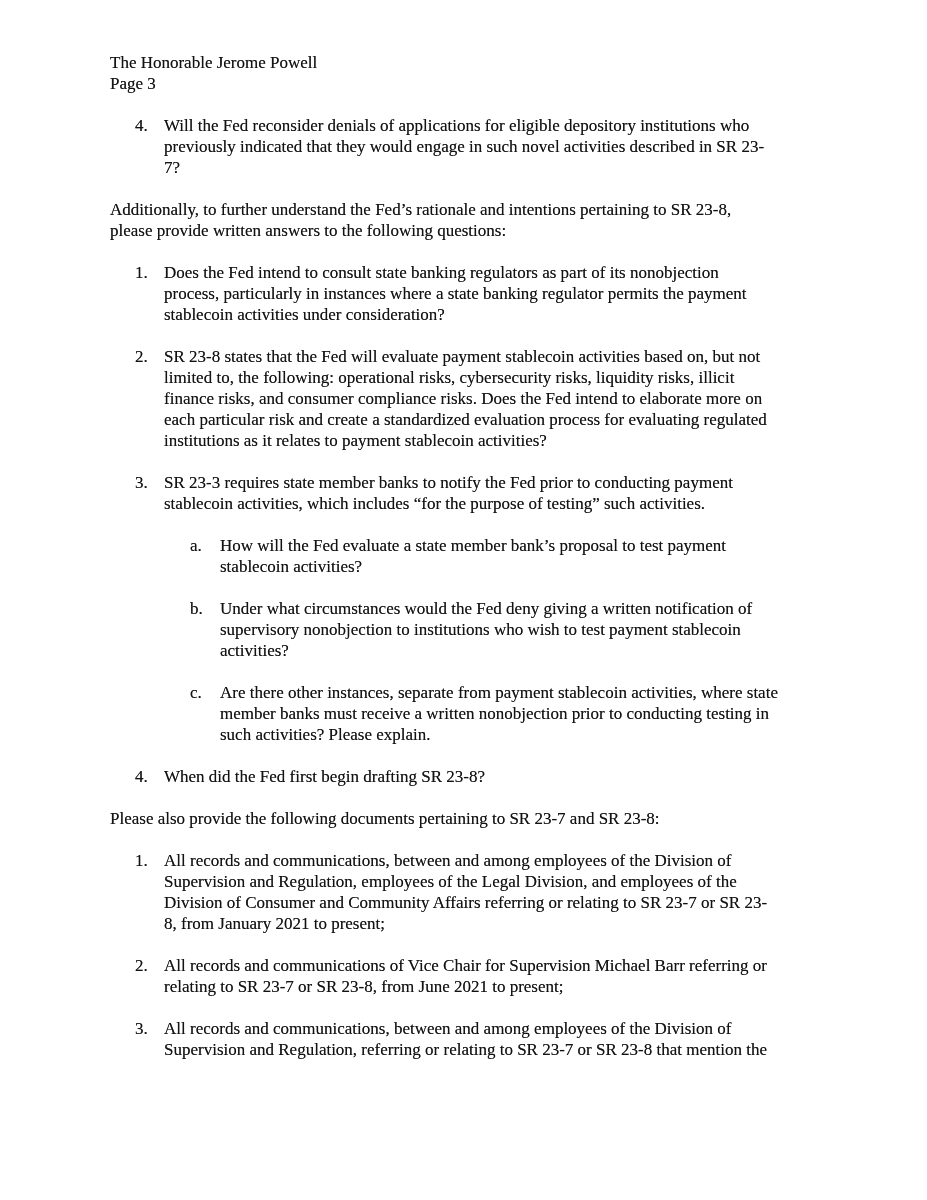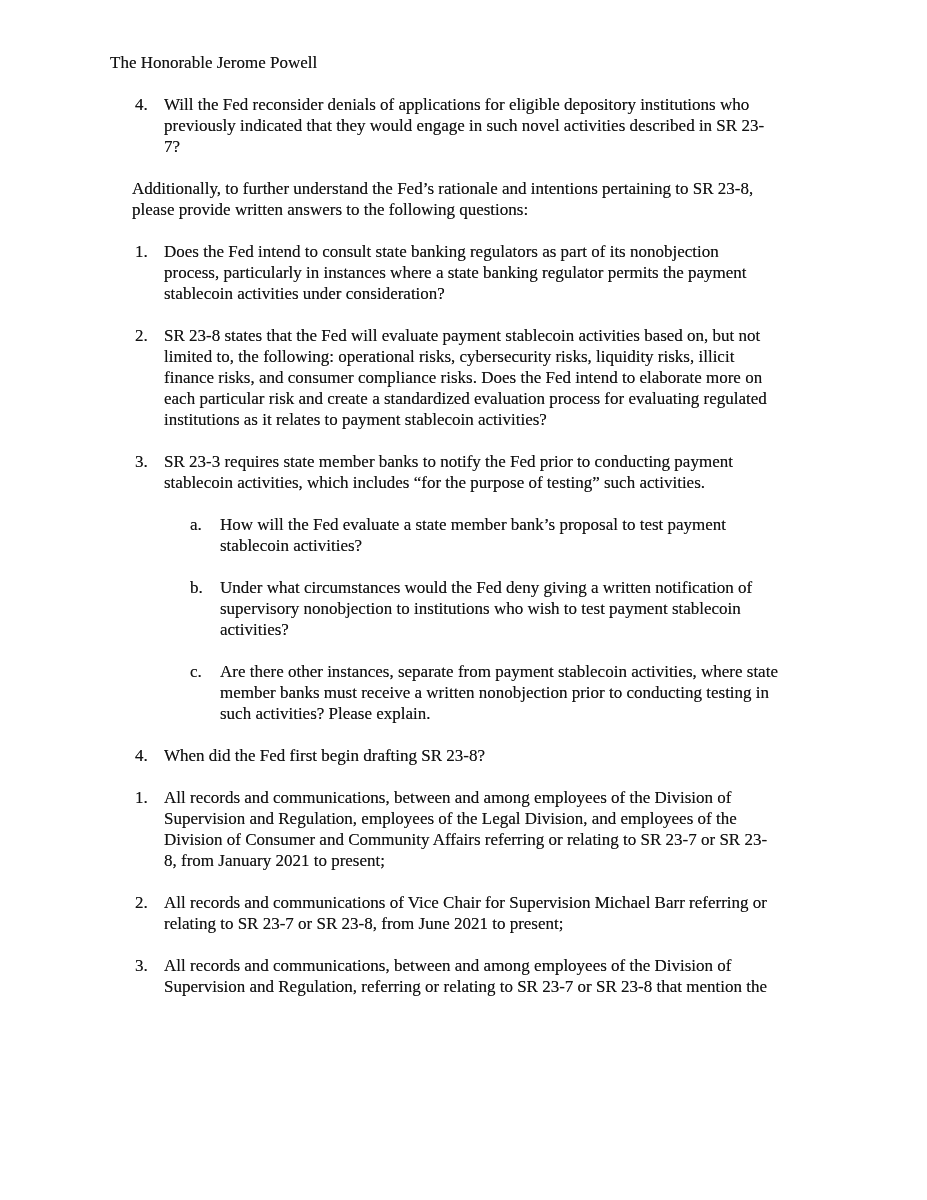--- a/index.html
+++ b/index.html
@@ -16,21 +16,21 @@
   }
   .page {
     width: 927px;
     height: 1200px;
     background: #ffffff;
     padding: 52px 80px 0 110px;
   }
   .letterhead { margin-bottom: 18px; }
   .letterhead div { white-space: pre-line; }
   .block { margin-top: 21px; }
-  .para { white-space: pre-line; margin-left: 22px; }
+  .para { white-space: pre-line; }
   .li {
     display: grid;
   }
   .li.level1 {
     margin-left: 25px;
     grid-template-columns: 29px 1fr;
   }
   .li.level2 {
     margin-left: 80px;
     grid-template-columns: 30px 1fr;
@@ -38,20 +38,21 @@
   .li .marker { text-align: left; }
   .li .text { white-space: pre-line; }
 </style>
 </head>
 <body>
 
 <div class="page">
 
   <div class="letterhead">
     <div>The Honorable Jerome Powell</div>
+    <div>Page 3</div>
   </div>
 
   <div class="block li level1">
     <span class="marker">4.</span>
     <span class="text">Will the Fed reconsider denials of applications for eligible depository institutions who
 previously indicated that they would engage in such novel activities described in SR 23-
 7?</span>
   </div>
 
   <p class="block para">Additionally, to further understand the Fed’s rationale and intentions pertaining to SR 23-8,
@@ -97,20 +98,21 @@
     <span class="text">Are there other instances, separate from payment stablecoin activities, where state
 member banks must receive a written nonobjection prior to conducting testing in
 such activities? Please explain.</span>
   </div>
 
   <div class="block li level1">
     <span class="marker">4.</span>
     <span class="text">When did the Fed first begin drafting SR 23-8?</span>
   </div>
 
+  <p class="block para">Please also provide the following documents pertaining to SR 23-7 and SR 23-8:</p>
 
   <div class="block li level1">
     <span class="marker">1.</span>
     <span class="text">All records and communications, between and among employees of the Division of
 Supervision and Regulation, employees of the Legal Division, and employees of the
 Division of Consumer and Community Affairs referring or relating to SR 23-7 or SR 23-
 8, from January 2021 to present;</span>
   </div>
 
   <div class="block li level1">

